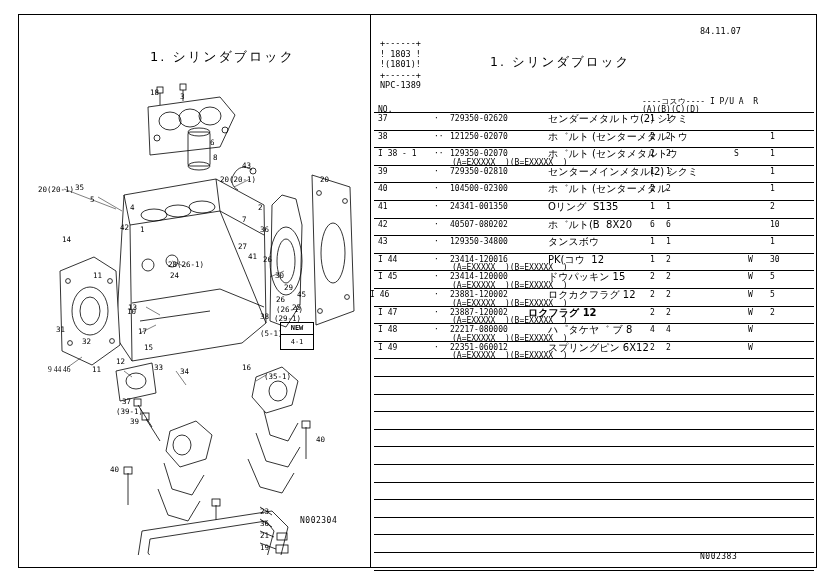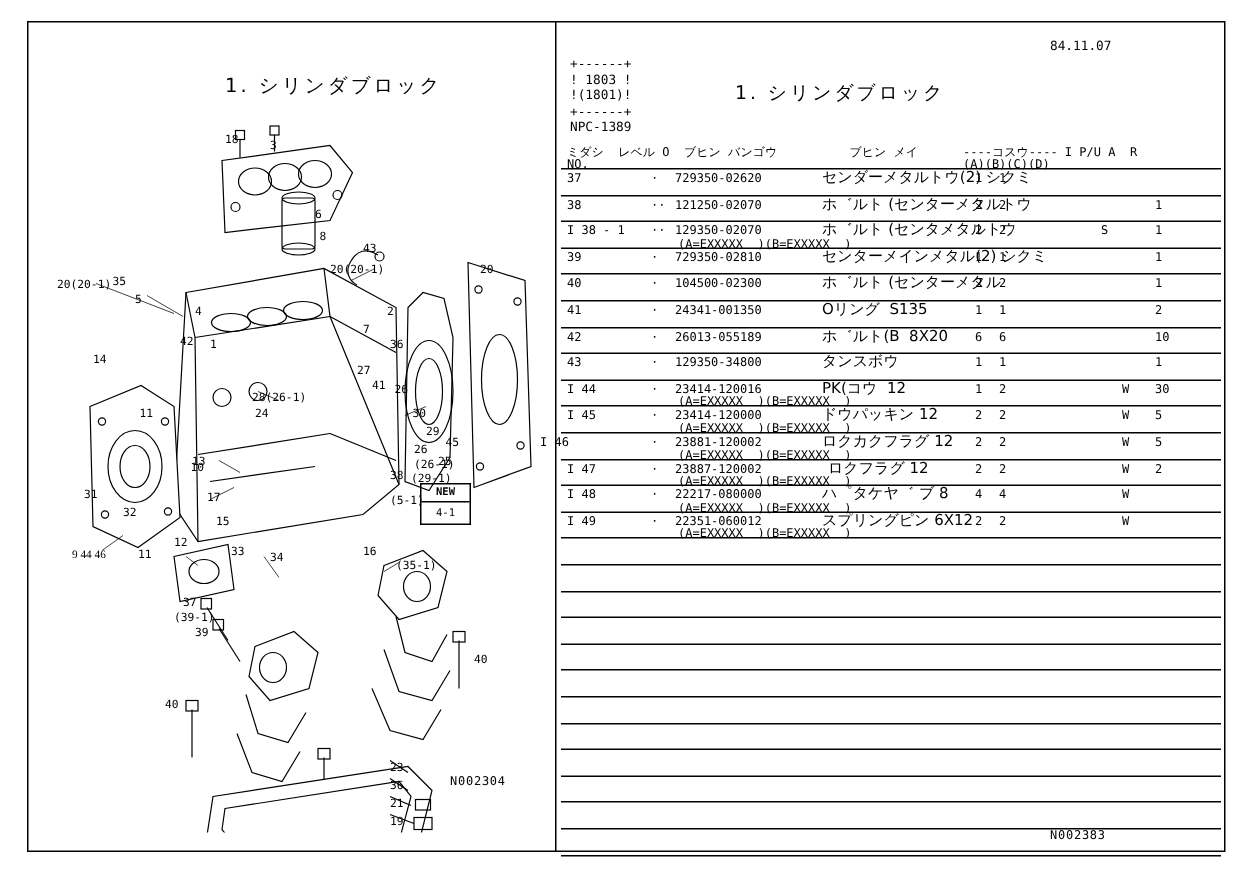--- a/index.html
+++ b/index.html
@@ -367,21 +367,20 @@
   <div class="drawing-code">N002304</div>
 
   <div class="hdr-box">+------+
 ! 1803 !
 !(1801)!
 +------+
 NPC-1389</div>
   <div class="right-title">1. シリンダブロック</div>
   <div class="date-line">84.11.07</div>
 
-  <div class="col-hdr" style="left:378px; top:96px;">ミダシ  レベル O  ブヒン バンゴウ          ブヒン メイ</div>
   <div class="col-hdr" style="left:378px; top:105px;">NO.</div>
   <div class="col-hdr" style="left:642px; top:96px;">----コスウ---- I P/U A  R</div>
   <div class="col-hdr" style="left:642px; top:105px;">(A)(B)(C)(D)</div>
 
   <div id="table-root"></div>
 
   <div class="footer-code">N002383</div>
 <div class="rowline" style="top: 112px;"></div>
     <div class="rowline" style="top: 130px;"></div>
     <div class="rowline" style="top: 147px;"></div>
@@ -447,21 +446,21 @@
     <div class="cell" style="left: 770px; top: 184.4px;">1</div>
     <div class="cell" style="left: 378px; top: 202px;">41</div>
     <div class="cell" style="left: 434px; top: 202px;">·</div>
     <div class="cell" style="left: 450px; top: 202px;">24341-001350</div>
     <div class="cell jp" style="left: 548px; top: 202px;">Oリング  S135</div>
     <div class="cell" style="left: 650px; top: 202px;">1</div>
     <div class="cell" style="left: 666px; top: 202px;">1</div>
     <div class="cell" style="left: 770px; top: 202px;">2</div>
     <div class="cell" style="left: 378px; top: 219.6px;">42</div>
     <div class="cell" style="left: 434px; top: 219.6px;">·</div>
-    <div class="cell" style="left: 450px; top: 219.6px;">26013-055189</div>
+    <div class="cell" style="left: 450px; top: 219.6px;">40507-080202</div>
     <div class="cell jp" style="left: 548px; top: 219.6px;">ホ゛ルト(B  8X20</div>
     <div class="cell" style="left: 650px; top: 219.6px;">6</div>
     <div class="cell" style="left: 666px; top: 219.6px;">6</div>
     <div class="cell" style="left: 770px; top: 219.6px;">10</div>
     <div class="cell" style="left: 378px; top: 237.2px;">43</div>
     <div class="cell" style="left: 434px; top: 237.2px;">·</div>
     <div class="cell" style="left: 450px; top: 237.2px;">129350-34800</div>
     <div class="cell jp" style="left: 548px; top: 237.2px;">タンスボウ</div>
     <div class="cell" style="left: 650px; top: 237.2px;">1</div>
     <div class="cell" style="left: 666px; top: 237.2px;">1</div>
@@ -471,39 +470,39 @@
     <div class="cell" style="left: 450px; top: 254.8px;">23414-120016</div>
     <div class="cell jp" style="left: 548px; top: 254.8px;">PK(コウ  12</div>
     <div class="cell" style="left: 452px; top: 263.3px;">(A=EXXXXX  )(B=EXXXXX  )</div>
     <div class="cell" style="left: 650px; top: 254.8px;">1</div>
     <div class="cell" style="left: 666px; top: 254.8px;">2</div>
     <div class="cell" style="left: 748px; top: 254.8px;">W</div>
     <div class="cell" style="left: 770px; top: 254.8px;">30</div>
     <div class="cell" style="left: 378px; top: 272.4px;">I 45</div>
     <div class="cell" style="left: 434px; top: 272.4px;">·</div>
     <div class="cell" style="left: 450px; top: 272.4px;">23414-120000</div>
-    <div class="cell jp" style="left: 548px; top: 272.4px;">ドウパッキン 12</div>
+    <div class="cell jp" style="left: 548px; top: 272.4px;">ドウパッキン 15</div>
     <div class="cell" style="left: 452px; top: 280.9px;">(A=EXXXXX  )(B=EXXXXX  )</div>
     <div class="cell" style="left: 650px; top: 272.4px;">2</div>
     <div class="cell" style="left: 666px; top: 272.4px;">2</div>
     <div class="cell" style="left: 748px; top: 272.4px;">W</div>
     <div class="cell" style="left: 770px; top: 272.4px;">5</div>
-    <div class="cell" style="left: 360px; top: 290px;">I 46</div>
+    <div class="cell" style="left: 370px; top: 290px;">I 46</div>
     <div class="cell" style="left: 434px; top: 290px;">·</div>
     <div class="cell" style="left: 450px; top: 290px;">23881-120002</div>
     <div class="cell jp" style="left: 548px; top: 290px;">ロクカクフラグ 12</div>
     <div class="cell" style="left: 452px; top: 298.5px;">(A=EXXXXX  )(B=EXXXXX  )</div>
     <div class="cell" style="left: 650px; top: 290px;">2</div>
     <div class="cell" style="left: 666px; top: 290px;">2</div>
     <div class="cell" style="left: 748px; top: 290px;">W</div>
     <div class="cell" style="left: 770px; top: 290px;">5</div>
     <div class="cell" style="left: 378px; top: 307.6px;">I 47</div>
     <div class="cell" style="left: 434px; top: 307.6px;">·</div>
     <div class="cell" style="left: 450px; top: 307.6px;">23887-120002</div>
-    <div class="cell jp" style="left: 552px; top: 307.6px;">ロクフラグ 12</div>
+    <div class="cell jp" style="left: 528px; top: 307.6px; font-weight: bold;">ロクフラグ 12</div>
     <div class="cell" style="left: 452px; top: 316.1px;">(A=EXXXXX  )(B=EXXXXX  )</div>
     <div class="cell" style="left: 650px; top: 307.6px;">2</div>
     <div class="cell" style="left: 666px; top: 307.6px;">2</div>
     <div class="cell" style="left: 748px; top: 307.6px;">W</div>
     <div class="cell" style="left: 770px; top: 307.6px;">2</div>
     <div class="cell" style="left: 378px; top: 325.2px;">I 48</div>
     <div class="cell" style="left: 434px; top: 325.2px;">·</div>
     <div class="cell" style="left: 450px; top: 325.2px;">22217-080000</div>
     <div class="cell jp" style="left: 548px; top: 325.2px;">ハ゜タケヤ゛ ブ 8</div>
     <div class="cell" style="left: 452px; top: 333.7px;">(A=EXXXXX  )(B=EXXXXX  )</div>

